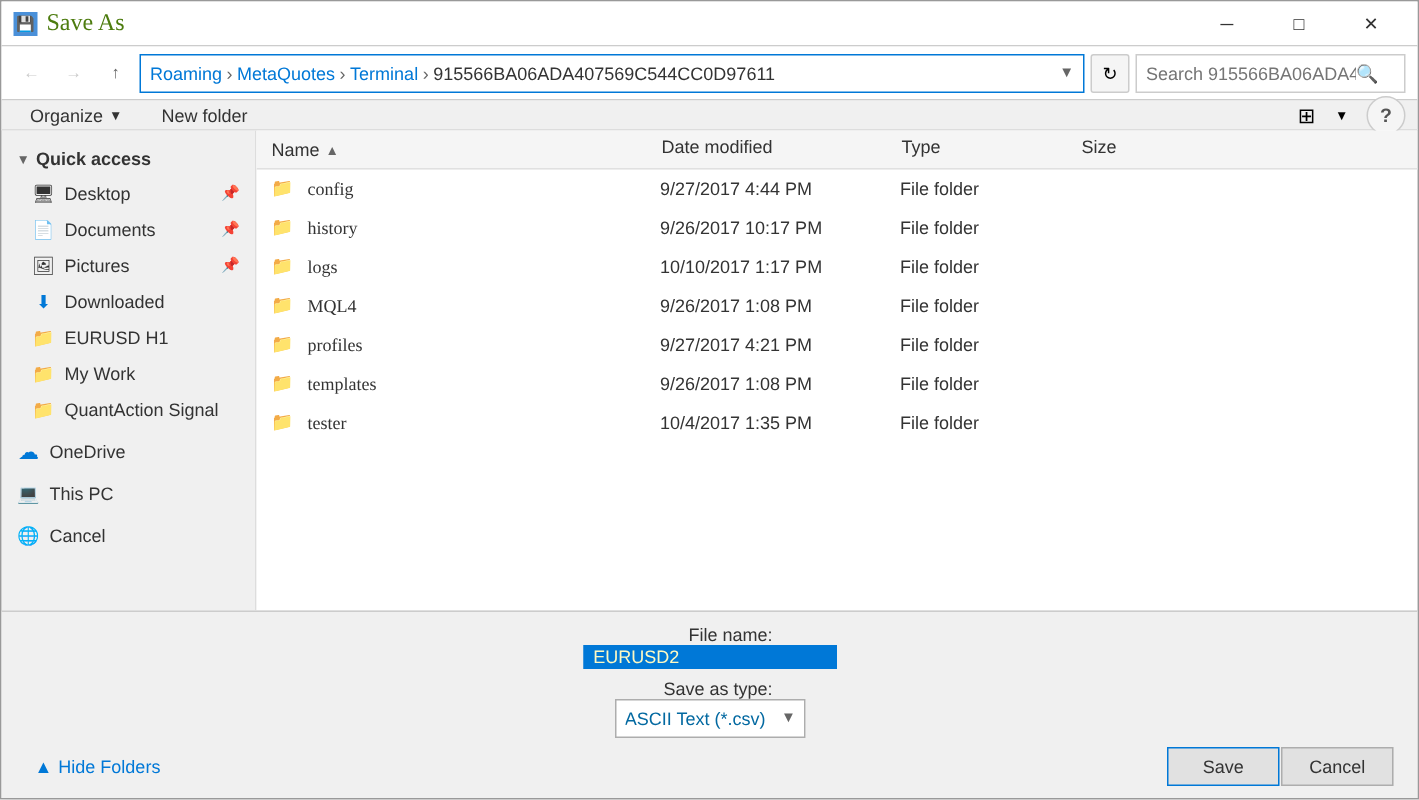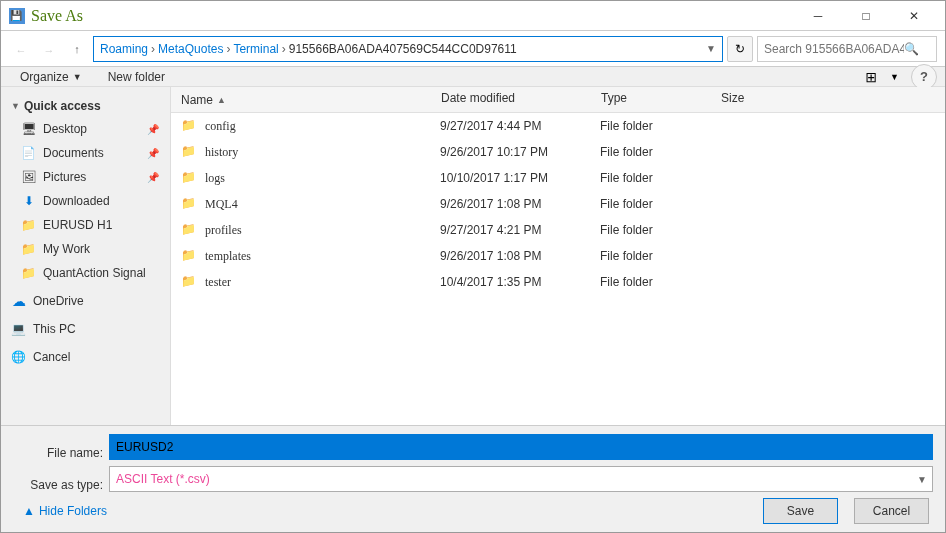--- a/index.html
+++ b/index.html
@@ -237,22 +237,23 @@
 
     
     .bottom-bar {
       background: #f0f0f0;
       border-top: 1px solid #ccc;
       padding: 8px 12px;
       flex-shrink: 0;
     }
     .form-row {
       display: flex;
-      align-items: flex-end;
+      align-items: center;
       margin-bottom: 6px;
+      flex-direction: column;
     }
     .form-label {
       width: 90px;
       text-align: right;
       font-size: 12px;
       color: #333;
       margin-right: 6px;
     }
     .form-input {
       flex: 1;
@@ -269,21 +270,21 @@
     }
     .select-wrapper select {
       width: 100%;
       height: 26px;
       border: 1px solid #adadad;
       padding: 0 24px 0 6px;
       font-size: 12px;
       background: #fff;
       appearance: none;
       cursor: pointer;
-      color: #ec4899;
+      color: #0369a1;
     }
     .select-arrow {
       position: absolute;
       right: 6px; top: 50%;
       transform: translateY(-50%);
       font-size: 10px; color: #666;
       pointer-events: none;
     }
     .action-btn {
       height: 26px;
@@ -486,38 +487,38 @@
       <span class="file-type">File folder</span>
       <span class="file-size"></span>
     </div>
         </div>
     </div>
   </div>
 
   <div class="bottom-bar">
     <div class="form-row">
       <label class="form-label">File name:</label>
-      <input type="text" class="form-input" style="background: rgb(0, 120, 215); color: #000000;" value="EURUSD2">
+      <input type="text" class="form-input" style="background: rgb(0, 120, 215); color: #fef9c3;" value="EURUSD2">
     </div>
     <div class="form-row">
       <label class="form-label">Save as type:</label>
       <div class="select-wrapper">
         <select>
           <option>ASCII Text (*.csv)</option>
         </select>
         <span class="select-arrow">▼</span>
       </div>
     </div>
     <div style="display:flex; align-items:center; margin-top:4px;">
       <div class="hide-folders-link">
         <span>▲</span>
         <span>Hide Folders</span>
       </div>
       <div style="flex:1;"></div>
-      <div style="display:flex; gap:16px; padding-right:4px;">
+      <div style="display:flex; gap:1px; padding-right:4px;">
         <button class="action-btn primary">
           <span>Save</span>
         </button>
         <button class="action-btn">
           <span>Cancel</span>
         </button>
       </div>
     </div>
   </div>
 

